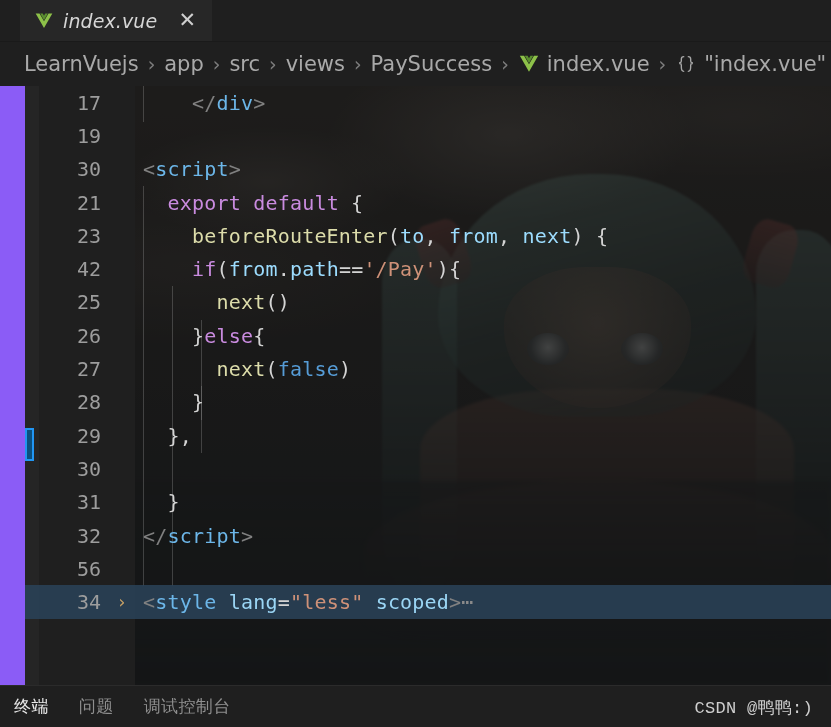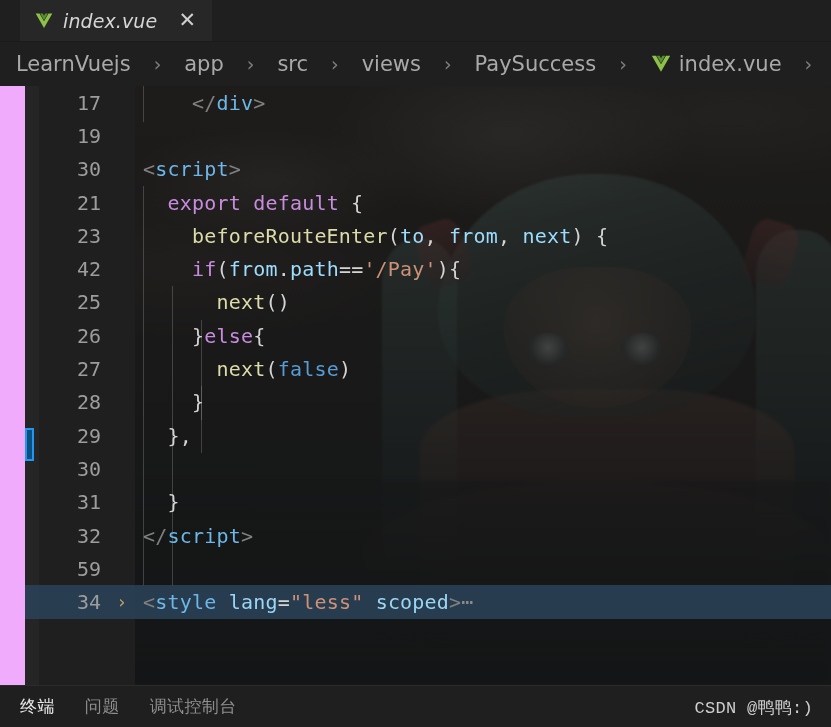--- a/index.html
+++ b/index.html
@@ -6,21 +6,21 @@
   html, body {
     width: 831px; height: 727px;
     overflow: hidden;
     background: #1e1e1e;
     font-family: "Liberation Sans", "DejaVu Sans", sans-serif;
   }
 
   #app {
     position: relative;
     width: 831px; height: 727px;
-    background: #f0abfc;
+    background: #8b5cf6;
     display: flex;
     flex-direction: column;
   }
 
   
   .tabbar {
     position: relative;
     height: 42px;
     flex: 0 0 42px;
     background: #1f1f1f;
@@ -60,24 +60,23 @@
     font-weight: 300;
   }
 
   
   .breadcrumbs {
     height: 44px;
     flex: 0 0 44px;
     background: #1f1f1f;
     display: flex;
     align-items: center;
-    padding-left: 16px;
+    padding-left: 24px;
     overflow: hidden;
     white-space: nowrap;
-    gap: 14px;
   }
   .crumb {
     display: inline-flex;
     align-items: center;
     gap: 7px;
     color: #a9a9a9;
     font-size: 21px;
     font-family: "DejaVu Sans", sans-serif;
     cursor: pointer;
     flex: 0 0 auto;
@@ -281,21 +280,21 @@
 
   
   .panel {
     position: relative;
     height: 42px;
     flex: 0 0 42px;
     background: #1f1f1f;
     border-top: 1px solid #2b2b2b;
     display: flex;
     align-items: center;
-    padding-left: 20px;
+    padding-left: 14px;
     gap: 30px;
   }
   .panel-tab {
     font-family: "DejaVu Sans", "Liberation Sans", sans-serif;
     font-size: 17px;
     color: #8e8e8e;
     cursor: pointer;
     letter-spacing: .4px;
   }
   .panel-tab.active { color: #e8e8e8; }
@@ -419,21 +418,21 @@
         <div class="line"><span class="ln">23</span><span class="ctext"><span class="t-plain">    </span><span class="t-fn">beforeRouteEnter</span><span class="t-plain">(</span><span class="t-var">to</span><span class="t-plain">, </span><span class="t-var">from</span><span class="t-plain">, </span><span class="t-var">next</span><span class="t-plain">) {</span></span></div>
         <div class="line"><span class="ln">42</span><span class="ctext"><span class="t-plain">    </span><span class="t-kw">if</span><span class="t-plain">(</span><span class="t-var">from</span><span class="t-plain">.</span><span class="t-prop">path</span><span class="t-plain">==</span><span class="t-str">'/Pay'</span><span class="t-plain">){</span></span></div>
         <div class="line"><span class="ln">25</span><span class="ctext"><span class="t-plain">      </span><span class="t-fn">next</span><span class="t-plain">()</span></span></div>
         <div class="line"><span class="ln">26</span><span class="ctext"><span class="t-plain">    }</span><span class="t-kw">else</span><span class="t-plain">{</span></span></div>
         <div class="line"><span class="ln">27</span><span class="ctext"><span class="t-plain">      </span><span class="t-fn">next</span><span class="t-plain">(</span><span class="t-blue">false</span><span class="t-plain">)</span></span></div>
         <div class="line"><span class="ln">28</span><span class="ctext"><span class="t-plain">    }</span></span></div>
         <div class="line"><span class="ln">29</span><span class="ctext"><span class="t-plain">  },</span></span></div>
         <div class="line"><span class="ln">30</span><span class="ctext"></span></div>
         <div class="line"><span class="ln">31</span><span class="ctext"><span class="t-plain">  }</span></span></div>
         <div class="line"><span class="ln">32</span><span class="ctext"><span class="t-punc">&lt;/</span><span class="t-tag">script</span><span class="t-punc">&gt;</span></span></div>
-        <div class="line"><span class="ln">59</span><span class="ctext"></span></div>
+        <div class="line"><span class="ln">56</span><span class="ctext"></span></div>
         <div class="line current"><span class="ln">34</span><span class="fold">›</span><span class="ctext"><span class="t-punc">&lt;</span><span class="t-tag">style</span><span class="t-plain"> </span><span class="t-attr">lang</span><span class="t-plain">=</span><span class="t-str">"less"</span><span class="t-plain"> </span><span class="t-attr">scoped</span><span class="t-punc">&gt;</span><span class="t-dots">⋯</span></span></div>
       </div>
   </div>
 
   <div class="panel">
     <span class="panel-tab active">终端</span>
     <span class="panel-tab">问题</span>
     <span class="panel-tab">调试控制台</span>
     <span class="watermark">CSDN @鸭鸭:)</span>
   </div>

